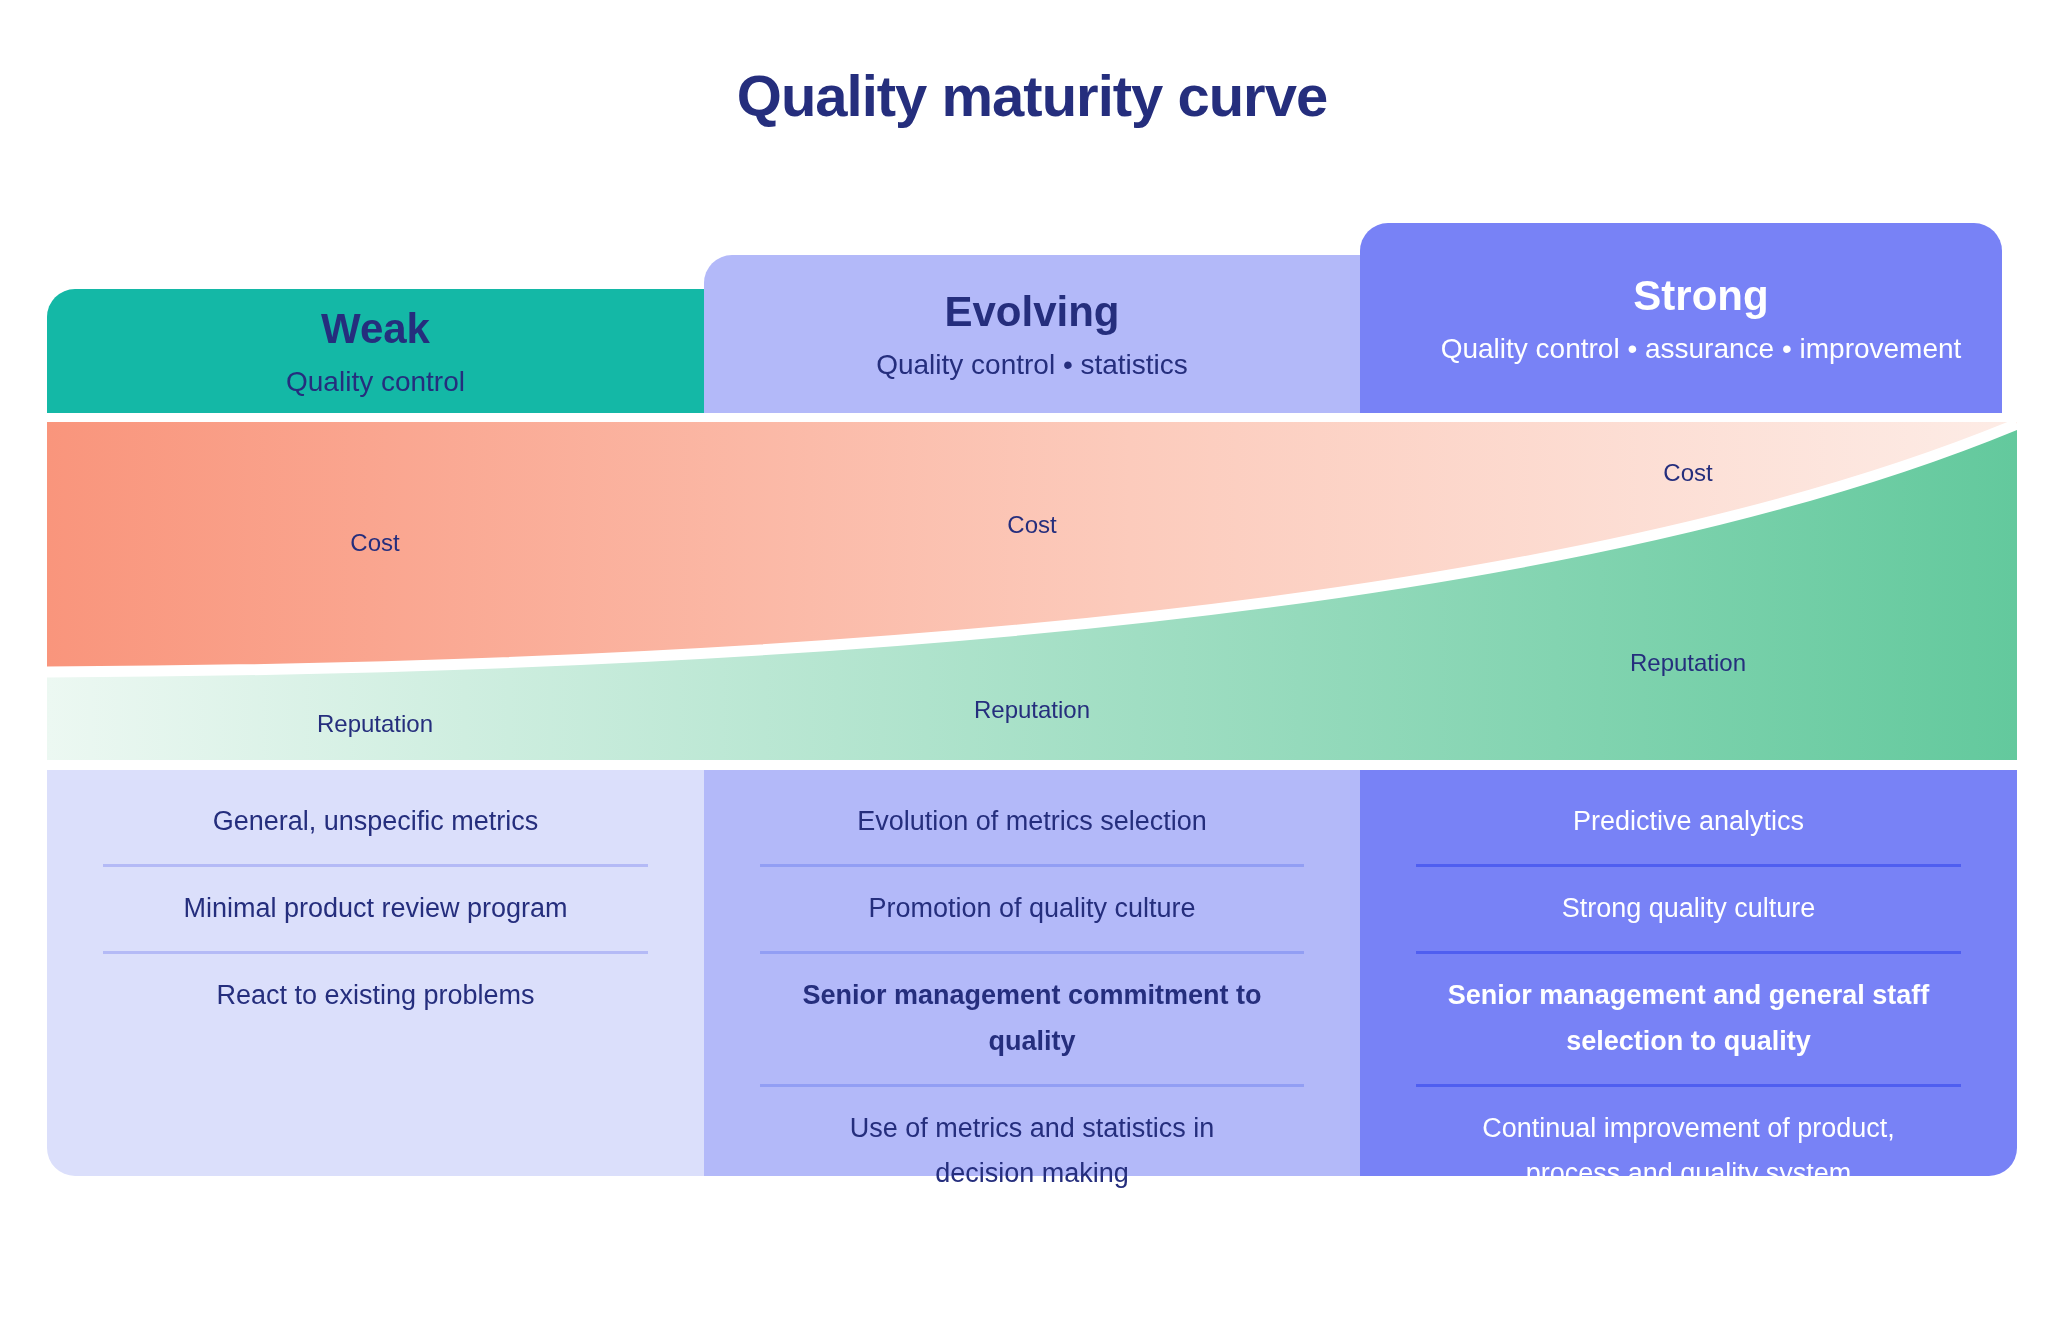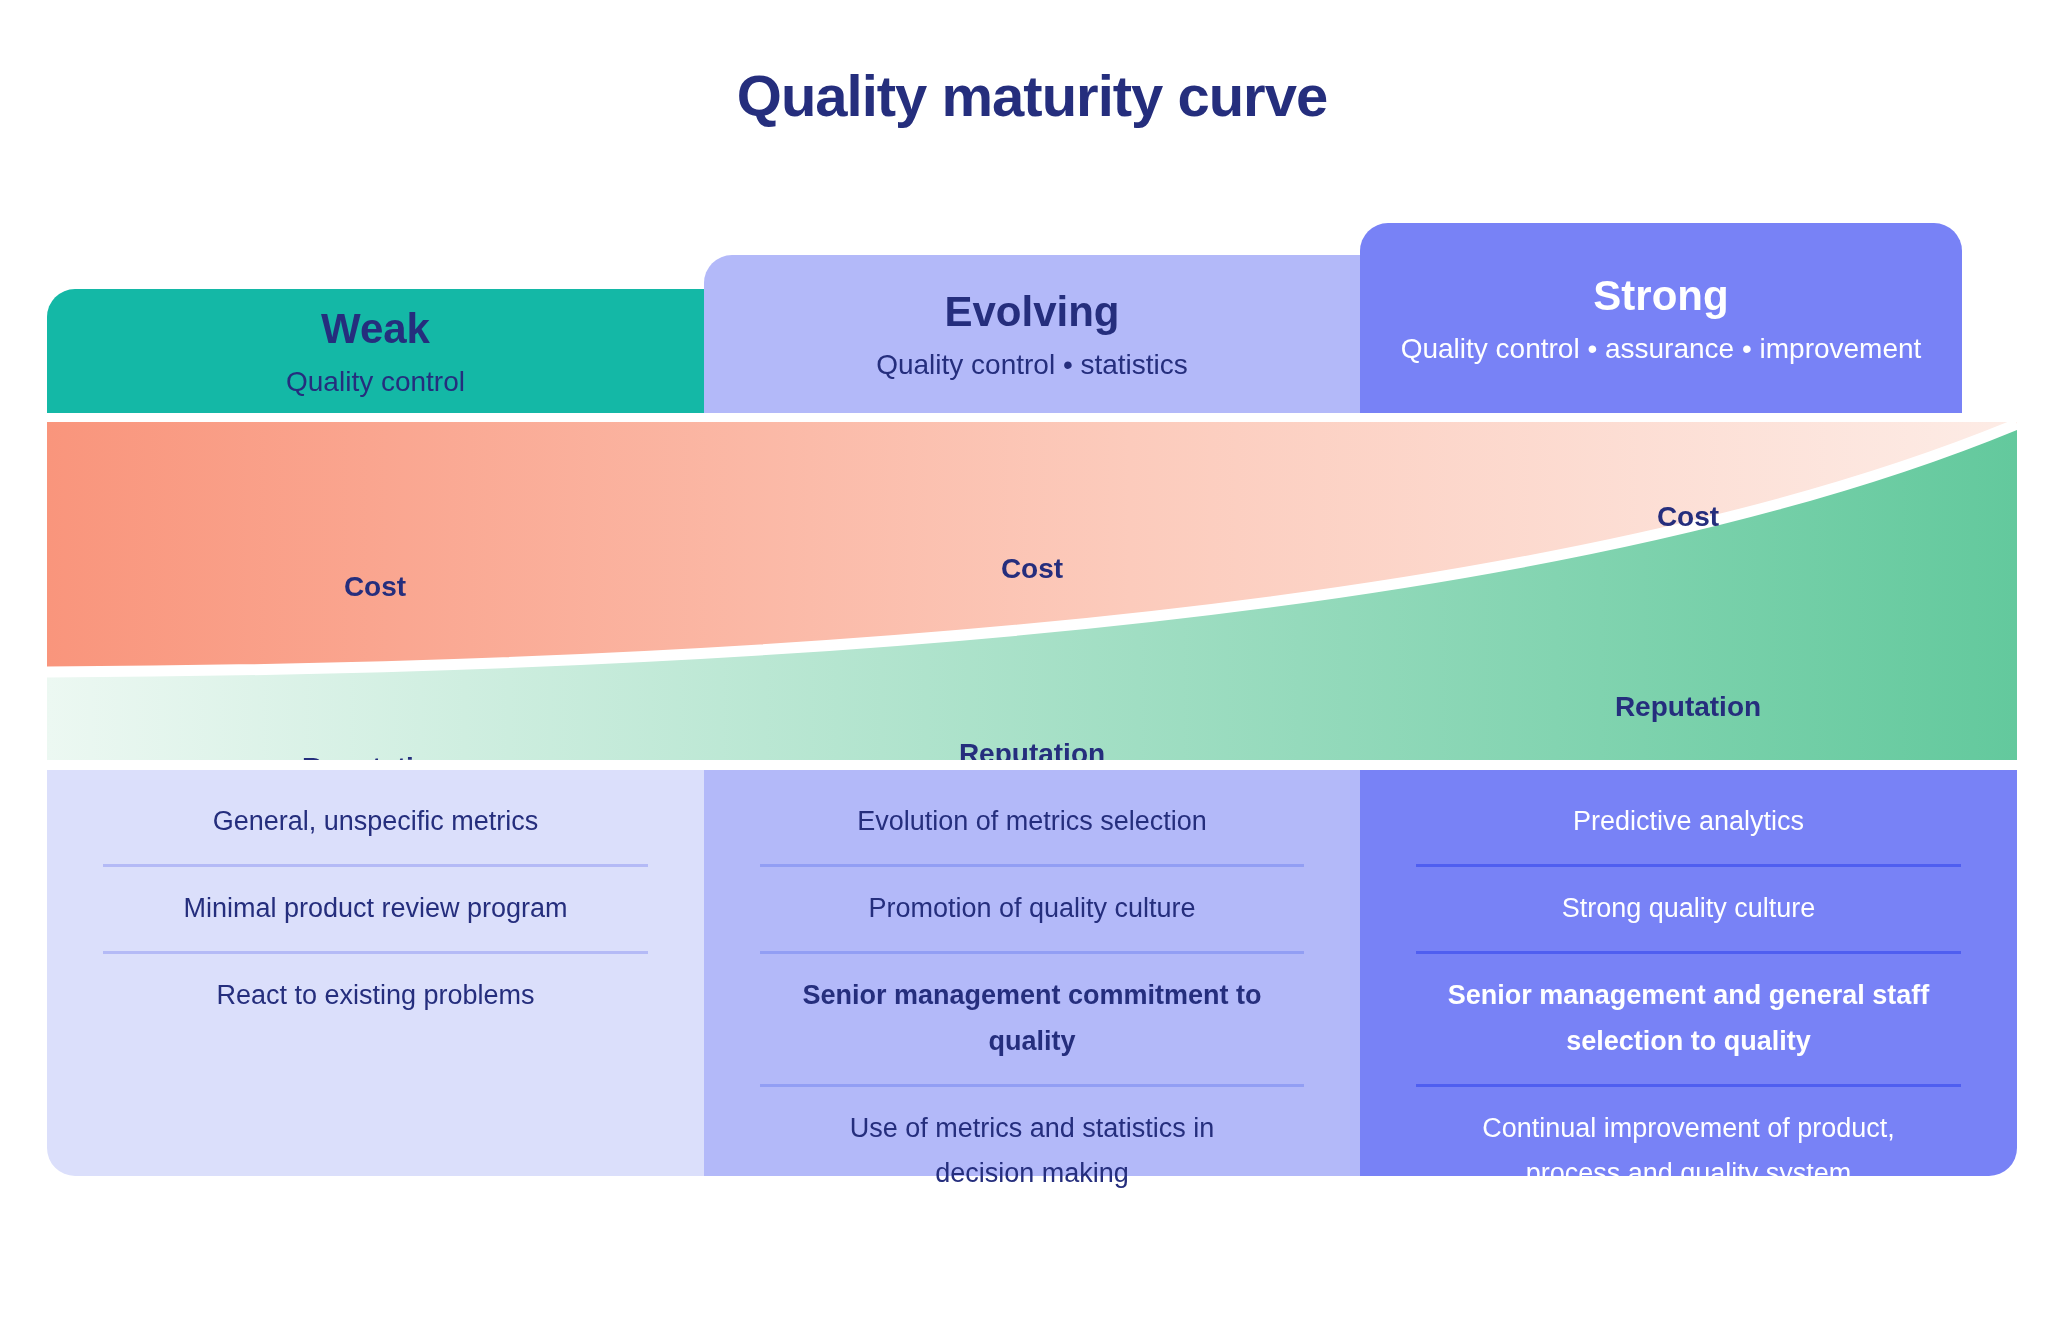--- a/index.html
+++ b/index.html
@@ -18,34 +18,34 @@
   }
 
   
   .hdr{
     position:absolute;
     display:flex;flex-direction:column;justify-content:center;align-items:center;
     gap:13px;text-align:center;
   }
   .hdr-weak{left:47px;top:289px;width:657px;height:124px;background:#14b8a6;border-top-left-radius:28px;}
   .hdr-evolving{left:704px;top:255px;width:656px;height:158px;background:#b3b9f9;border-top-left-radius:28px;}
-  .hdr-strong{left:1360px;top:223px;width:602px;height:190px;background:#7882f6;border-radius:28px 28px 0 0;color:#ffffff;}
+  .hdr-strong{left:1360px;top:223px;width:602px;height:190px;background:#7882f6;border-radius:28px 28px 0 0;color:#ffffff;padding-left:40px;}
   .hdr-label{font-size:42px;font-weight:700;}
   .hdr-sub{font-size:28px;}
 
   
   .band{
     position:absolute;left:47px;top:422px;width:1970px;height:338px;
     background:linear-gradient(90deg,#f9957c 0%,#fccbbc 55%,#fdece6 100%);
     overflow:hidden;
   }
   .curve{position:absolute;left:0;top:0;width:100%;height:100%;display:block;}
   .band-label{
     position:absolute;transform:translate(-50%,-50%);
-    font-size:28px;font-weight:700;color:#252e7d;white-space:nowrap;margin-top:44px;
+    font-size:24px;font-weight:400;color:#252e7d;white-space:nowrap;
   }
   .cost.c0{left:328px;top:121px;}  .rep.c0{left:328px;top:302px;}
   .cost.c1{left:985px;top:103px;}  .rep.c1{left:985px;top:288px;}
   .cost.c2{left:1641px;top:51px;}  .rep.c2{left:1641px;top:241px;}
 
   
   .box{position:absolute;top:770px;height:406px;}
   .box-weak{left:47px;width:657px;background:#dbdffb;border-bottom-left-radius:28px;--divider:#b4baf6;}
   .box-evolving{left:704px;width:656px;background:#b3b9f9;--divider:#929ef4;}
   .box-strong{left:1360px;width:657px;background:#7882f6;color:#ffffff;border-bottom-right-radius:28px;--divider:#4f5ef0;}

